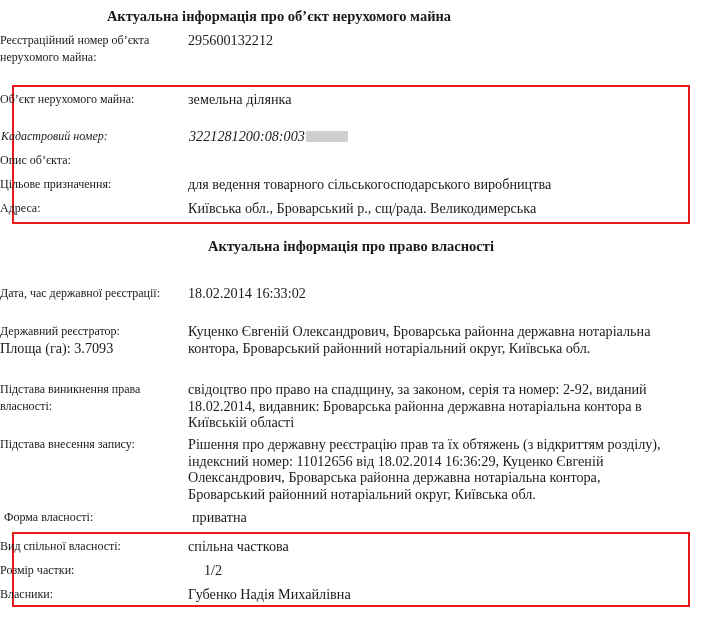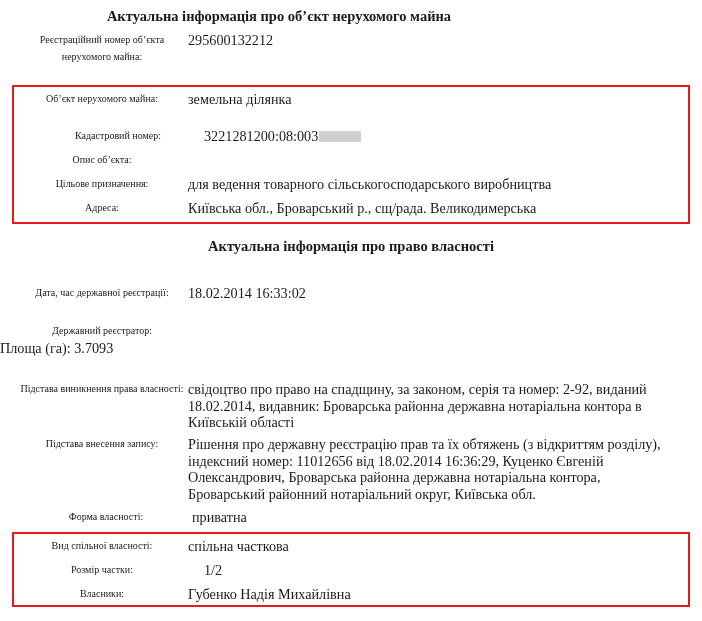--- a/index.html
+++ b/index.html
@@ -39,25 +39,23 @@
   }
 
   .row {
     position: absolute;
     display: flex;
     align-items: flex-start;
   }
   .lbl {
     width: 188px;
     flex: 0 0 188px;
-    font-size: 10px;
+    font-size: 12px;
     line-height: 16.5px;
-    padding-left: 16px;
     box-sizing: border-box;
-    text-align: center;
   }
   .val {
     font-size: 14.2px;
     line-height: 16.5px;
     flex: 1 1 auto;
   }
   .val-wide { max-width: 480px; }
 
   .redbox {
     position: absolute;
@@ -99,21 +97,21 @@
     <div class="val">295600132212</div>
   </div>
 
   <div class="redbox" id="redbox-1"></div>
 
   <div class="row" style="left:0; top:91px; width:690px;">
     <div class="lbl">Об’єкт нерухомого майна:</div>
     <div class="val">земельна ділянка</div>
   </div>
 
-  <div class="row" style="left:16px; top:128px; width:596px;">
+  <div class="row" style="left:1px; top:128px; width:596px;font-style:italic;">
     <div class="lbl">Кадастровий номер:</div>
     <div class="val">
       <span>3221281200:08:003</span><span class="redacted"></span>
     </div>
   </div>
 
   <div class="row" style="left:0; top:152px; width:690px;flex-direction:column;">
     <div class="lbl">Опис об’єкта:</div>
     <div class="val">Площа (га): 3.7093</div>
   </div>
@@ -131,20 +129,21 @@
   <div class="section-title" id="title-2">Актуальна інформація про право власності</div>
 
 
   <div class="row" style="left:0; top:285px; width:690px;">
     <div class="lbl">Дата, час державної реєстрації:</div>
     <div class="val">18.02.2014 16:33:02</div>
   </div>
 
   <div class="row" style="left:0; top:323px; width:690px;">
     <div class="lbl">Державний реєстратор:</div>
+    <div class="val val-wide">Куценко Євгеній Олександрович, Броварська районна державна нотаріальна контора, Броварський районний нотаріальний округ, Київська обл.</div>
   </div>
 
   <div class="row" style="left:0; top:381px; width:690px;">
     <div class="lbl">Підстава виникнення права власності:</div>
     <div class="val val-wide">свідоцтво про право на спадщину, за законом, серія та номер: 2-92, виданий 18.02.2014, видавник: Броварська районна державна нотаріальна контора в Київській області</div>
   </div>
 
   <div class="row" style="left:0; top:436px; width:690px;">
     <div class="lbl">Підстава внесення запису:</div>
     <div class="val val-wide">Рішення про державну реєстрацію прав та їх обтяжень (з відкриттям розділу), індексний номер: 11012656 від 18.02.2014 16:36:29, Куценко Євгеній Олександрович, Броварська районна державна нотаріальна контора, Броварський районний нотаріальний округ, Київська обл.</div>

